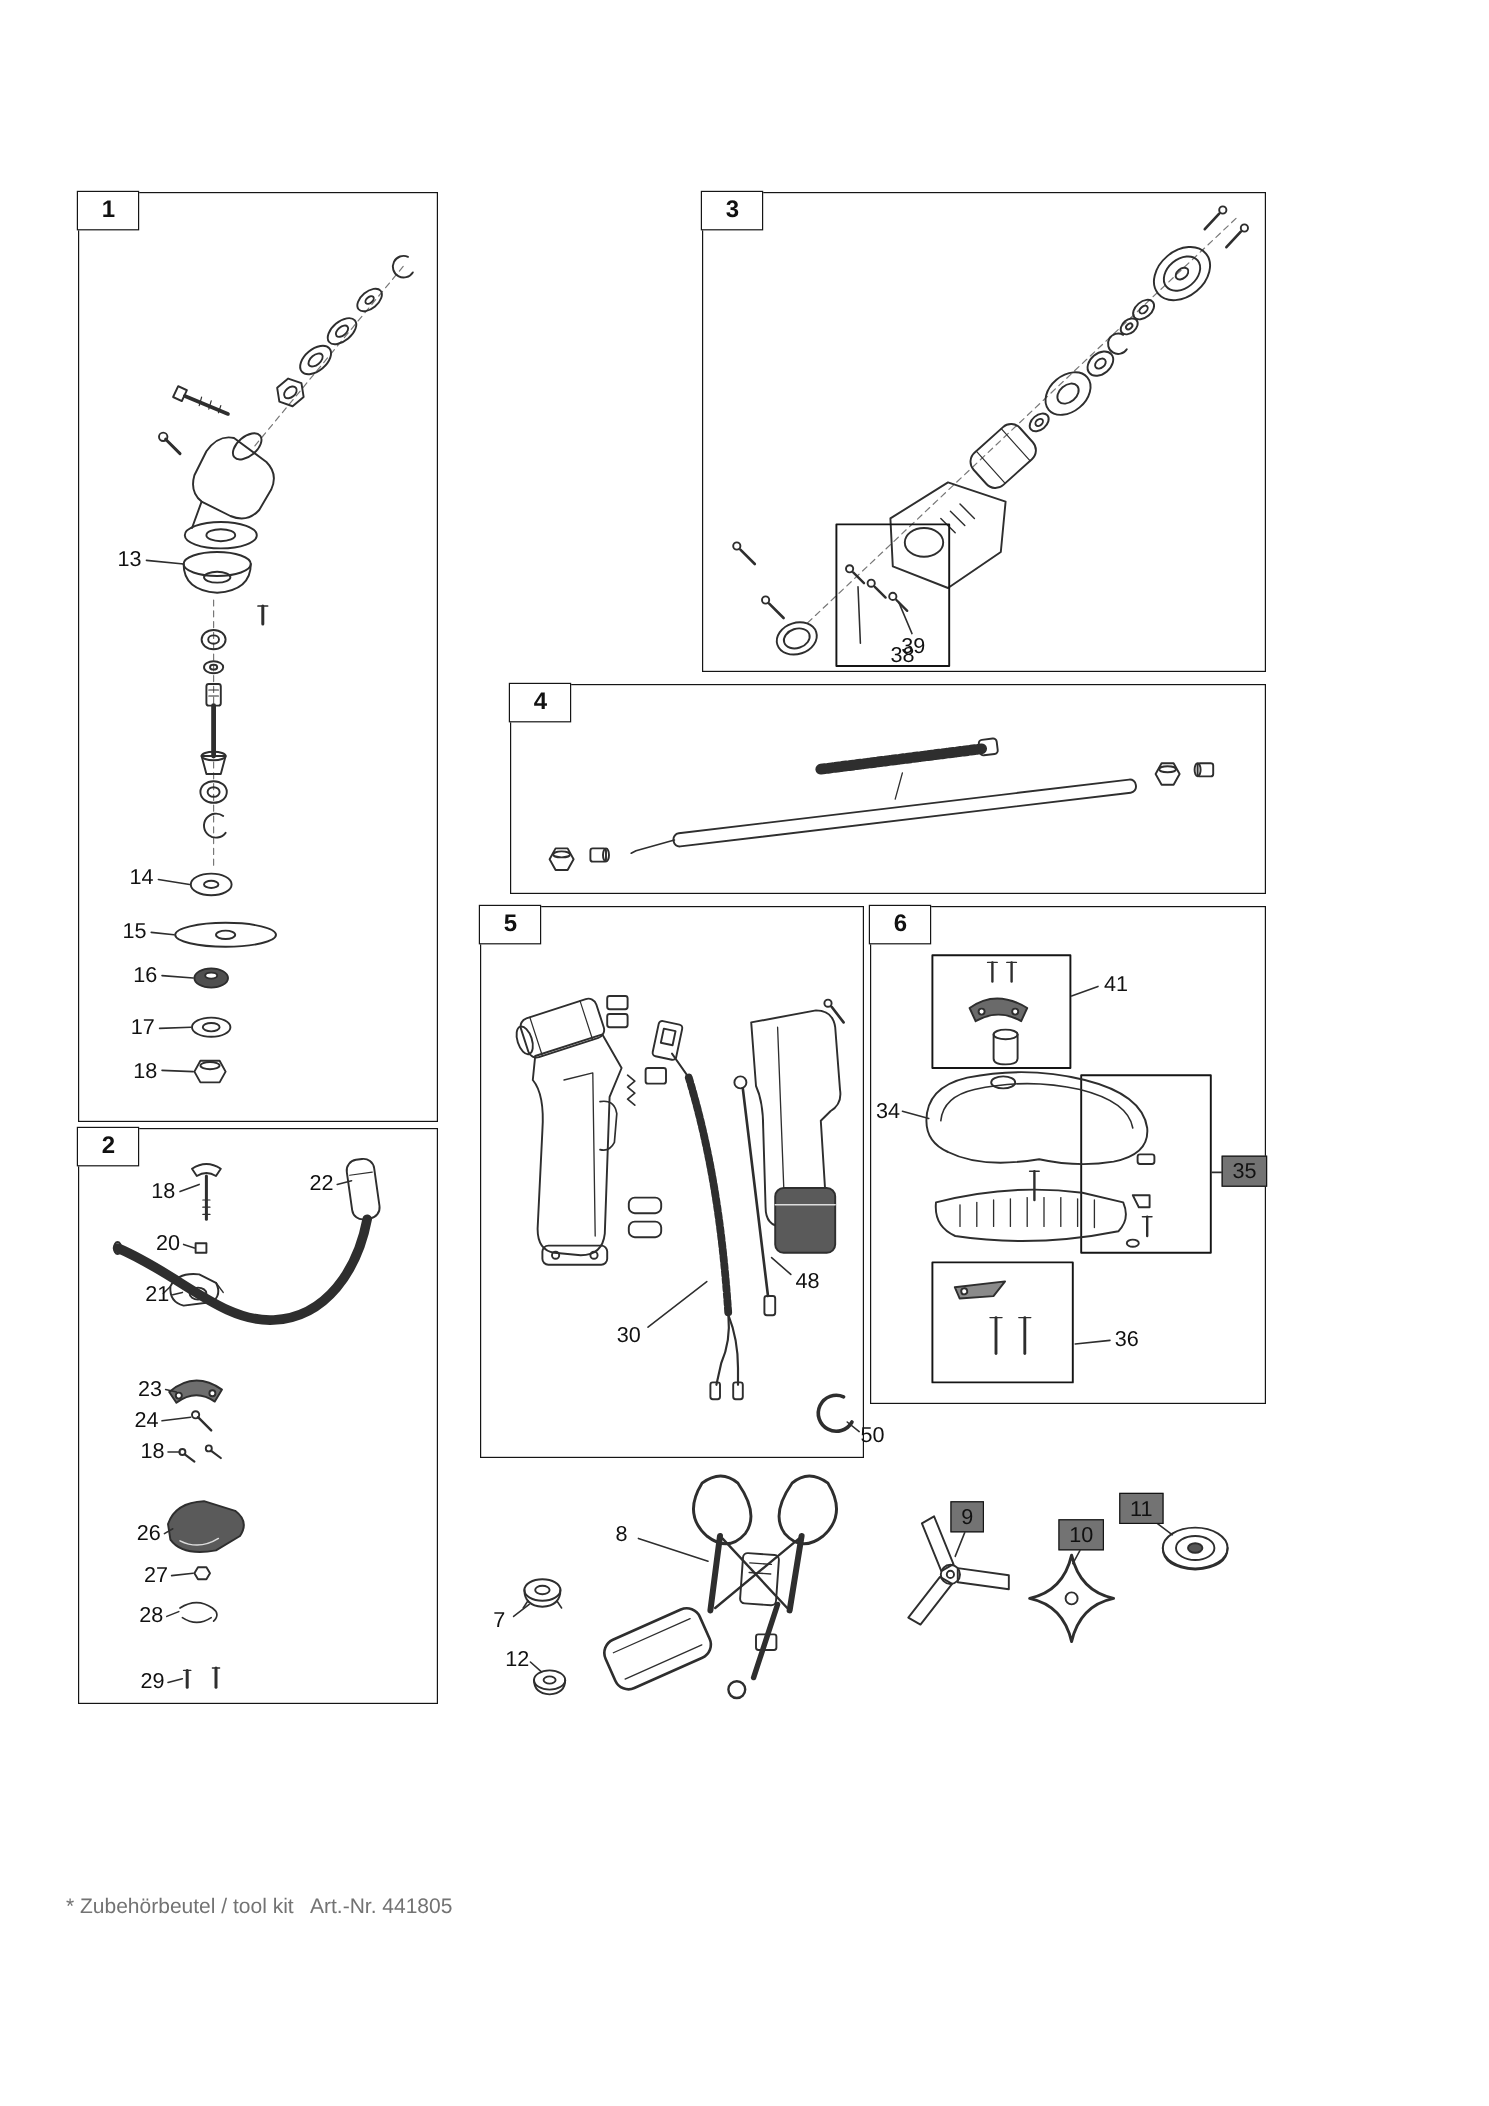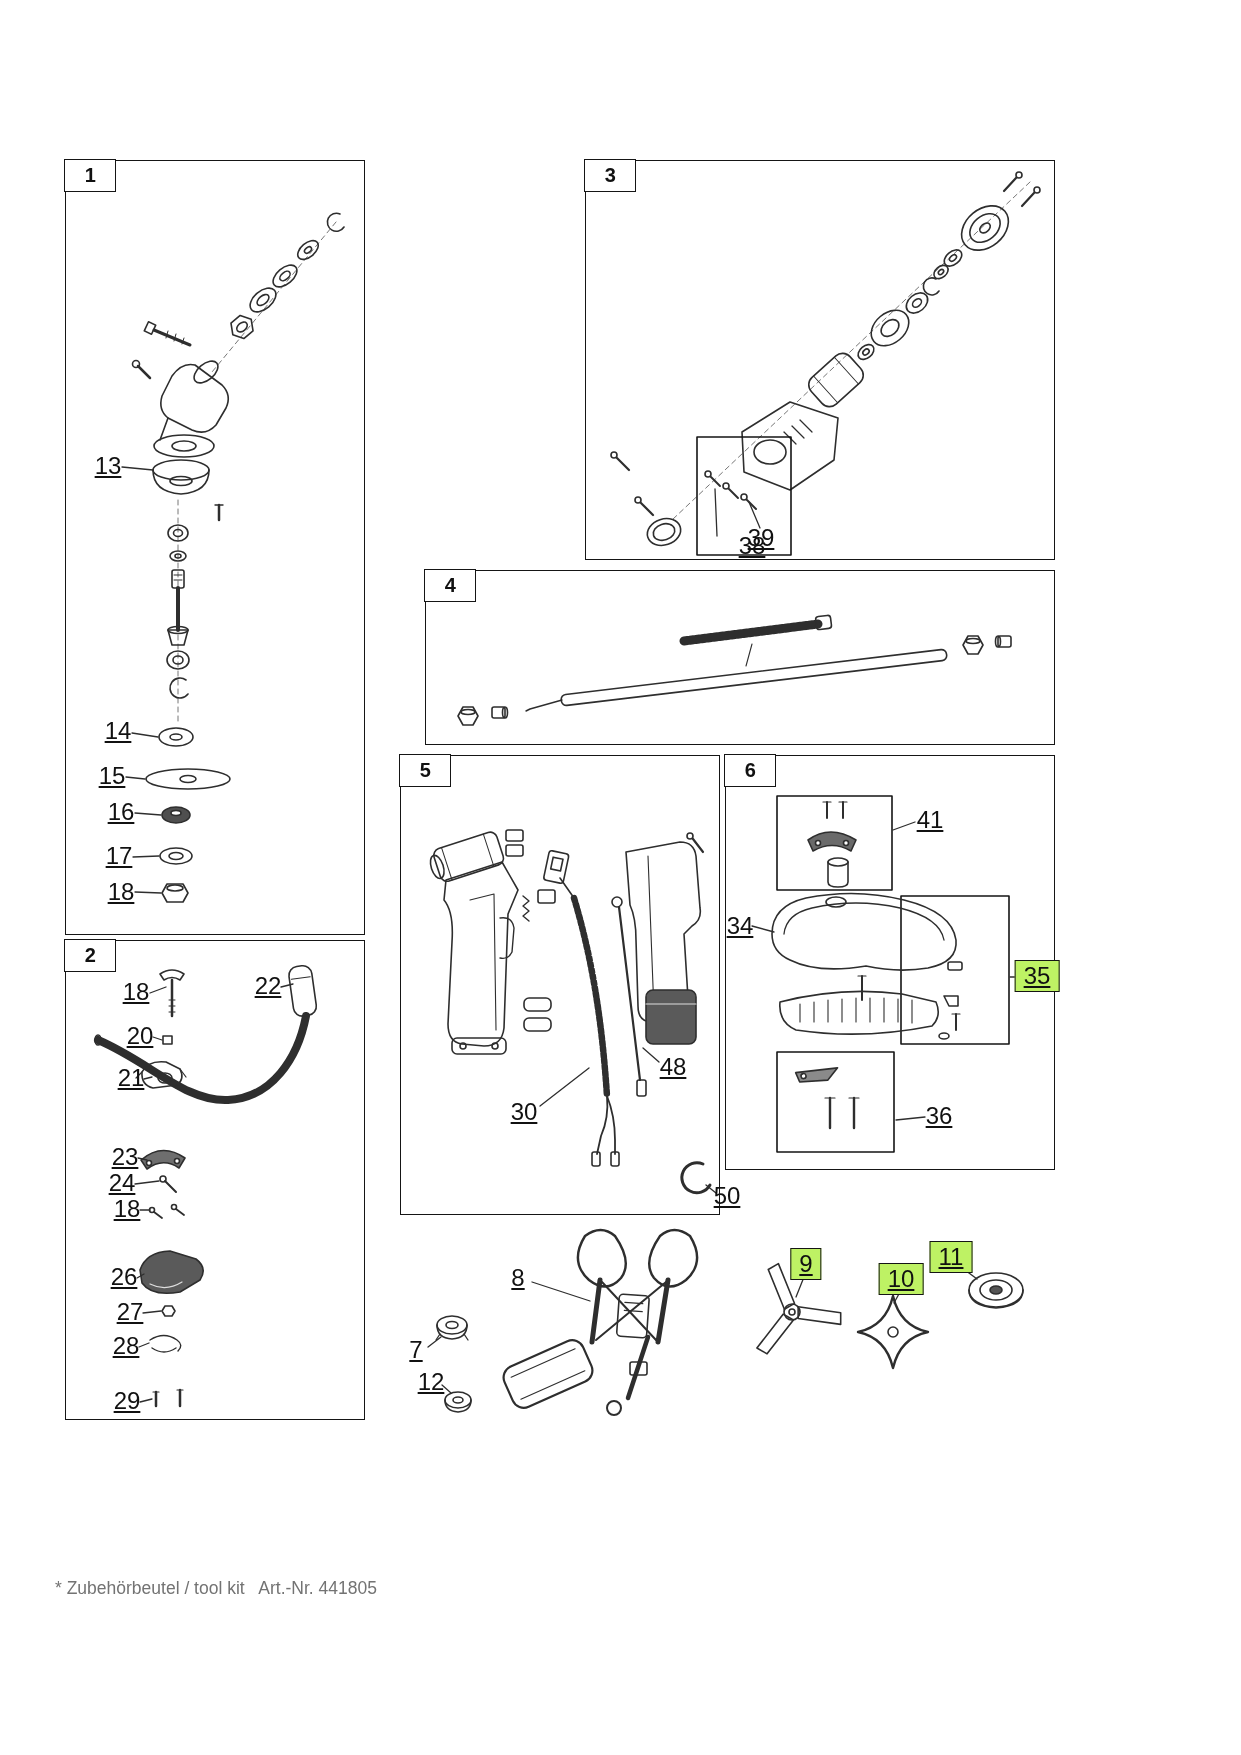--- a/index.html
+++ b/index.html
@@ -12,24 +12,24 @@
   .art { position:absolute; left:0; top:0; }
   .panel { position:absolute; border:1.7px solid #151515; background:transparent; }
   .panel-label {
     position:absolute; left:-1.7px; top:-1.7px; width:52px; height:33px;
     border:1.7px solid #151515; background:#fff;
     display:flex; align-items:center; justify-content:center;
     font-size:20px; font-weight:bold; color:#111;
   }
   .callout {
     position:absolute; transform:translate(-50%,-50%);
-    font-size:24px; line-height:1; color:#111; white-space:nowrap;text-decoration:underline;
+    font-size:18px; line-height:1; color:#111; white-space:nowrap;
   }
   .callout.boxed {
-    border:1.7px solid #151515; background:#bef264; padding:3px 8px;
+    border:1.7px solid #151515; background:#737373; padding:3px 8px;
   }
   .footer-note {
     position:absolute; left:55px; top:1578px;
     font-size:17.5px; color:#737373; white-space:pre;
   }
 </style>
 </head>
 <body>
 
 <div class="page">

